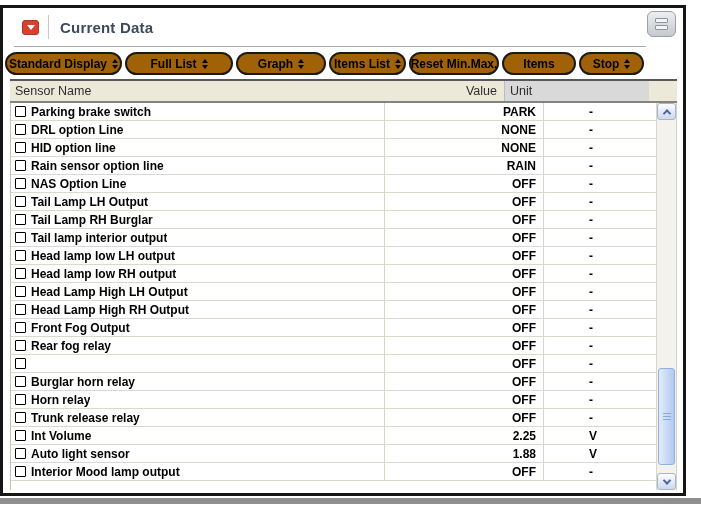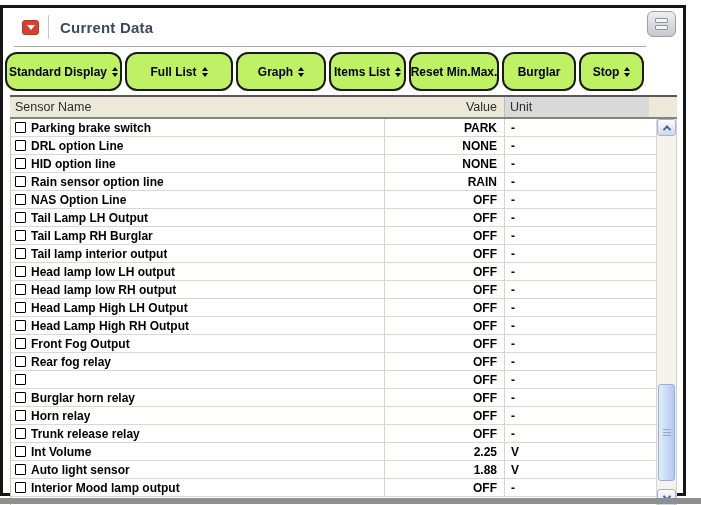--- a/index.html
+++ b/index.html
@@ -28,22 +28,22 @@
     border:1px solid #9aa0a8; border-radius:6px;
     background:linear-gradient(#efefef,#c5c8ce);
     display:flex; flex-direction:column; align-items:center; justify-content:center; gap:2px; cursor:pointer;
   }
   .corner-btn .bar { width:13px; height:5px; background:#f4f4f4; border:1px solid #8f959e; border-radius:1px; box-sizing:border-box; }
   .title-rule { border-top:1px solid #a8a8a8; margin:0 37px 0 11px; height:0; }
 
   
   .toolbar { display:flex; gap:3px; padding:5px 0 4px 2px; }
   .tb-btn {
-    height:39px; box-sizing:border-box; border:2px solid #1a1a1a; border-radius:12px;
-    background:#bef264; display:flex; align-items:center; justify-content:center; gap:5px;
+    height:23px; box-sizing:border-box; border:2px solid #1a1a1a; border-radius:12px;
+    background:#a16207; display:flex; align-items:center; justify-content:center; gap:5px;
     font-size:12px; font-weight:bold; color:#000; padding:0 3px; cursor:pointer;
     font-family:"Liberation Sans", sans-serif; white-space:nowrap;
   }
   .tb-btn:nth-child(1){ width:117px; }
   .tb-btn:nth-child(2){ width:108px; }
   .tb-btn:nth-child(3){ width:90px; }
   .tb-btn:nth-child(4){ width:77px; }
   .tb-btn:nth-child(5){ width:90px; }
   .tb-btn:nth-child(6){ width:74px; }
   .tb-btn:nth-child(7){ width:65px; }
@@ -58,21 +58,21 @@
     font-size:12.5px; color:#2e2e2e; align-items:stretch;
   }
   .th { display:flex; align-items:center; box-sizing:border-box; }
   .th-name  { flex:0 0 374px; padding-left:5px; }
   .th-value { flex:0 0 120px; justify-content:flex-end; padding-right:7px; }
   .th-unit  { flex:0 0 145px; background:#d9d9d9; padding-left:5px; border-left:1px solid #bdbdbd; }
   .th-spacer{ flex:1; }
 
   .tbody-wrap { display:flex; height:387px; border-left:1px solid #c6c3b6; border-right:1px solid #d4d1c6; box-sizing:border-box; background:#fff; }
   .tbody { flex:1; overflow:hidden; }
-  .row { display:flex; height:18px; align-items:stretch; border-bottom:1px solid #dcd9cc; box-sizing:border-box; }
+  .row { display:flex; height:18px; align-items:stretch; border-bottom:1px solid #dcd9cc; box-sizing:border-box;gap:39px; }
   .cell { display:flex; align-items:center; box-sizing:border-box; font-weight:bold; font-size:12px; color:#000; }
   .cell-name  { flex:0 0 374px; gap:5px; padding-left:4px; border-right:1px solid #d8d5c8; }
   .cell-value { flex:0 0 120px; justify-content:flex-end; padding-right:7px; border-right:1px solid #d8d5c8; }
   .cell-unit  { flex:1; padding-left:6px; }
   .checkbox { width:11px; height:11px; border:1px solid #000; background:#fff; box-sizing:border-box; border-radius:1px; flex:none; cursor:pointer; }
   .row-label { white-space:nowrap; overflow:hidden; }
 
   
   .scrollbar { flex:0 0 20px; display:flex; flex-direction:column; background:#f3f2ed; border-left:1px solid #dad7ca; box-sizing:border-box; }
   .sb-btn {
@@ -137,21 +137,21 @@
     <span class="spin">
       <i class="t-up"></i>
           <i class="t-dn"></i>
     </span>
   </button>
       <button class="tb-btn">
     <span class="tb-label">Reset Min.Max.</span>
 
   </button>
       <button class="tb-btn">
-    <span class="tb-label">Burglar</span>
+    <span class="tb-label">Items</span>
 
   </button>
       <button class="tb-btn">
     <span class="tb-label">Stop</span>
     <span class="spin">
       <i class="t-up"></i>
           <i class="t-dn"></i>
     </span>
   </button>
     </div>

